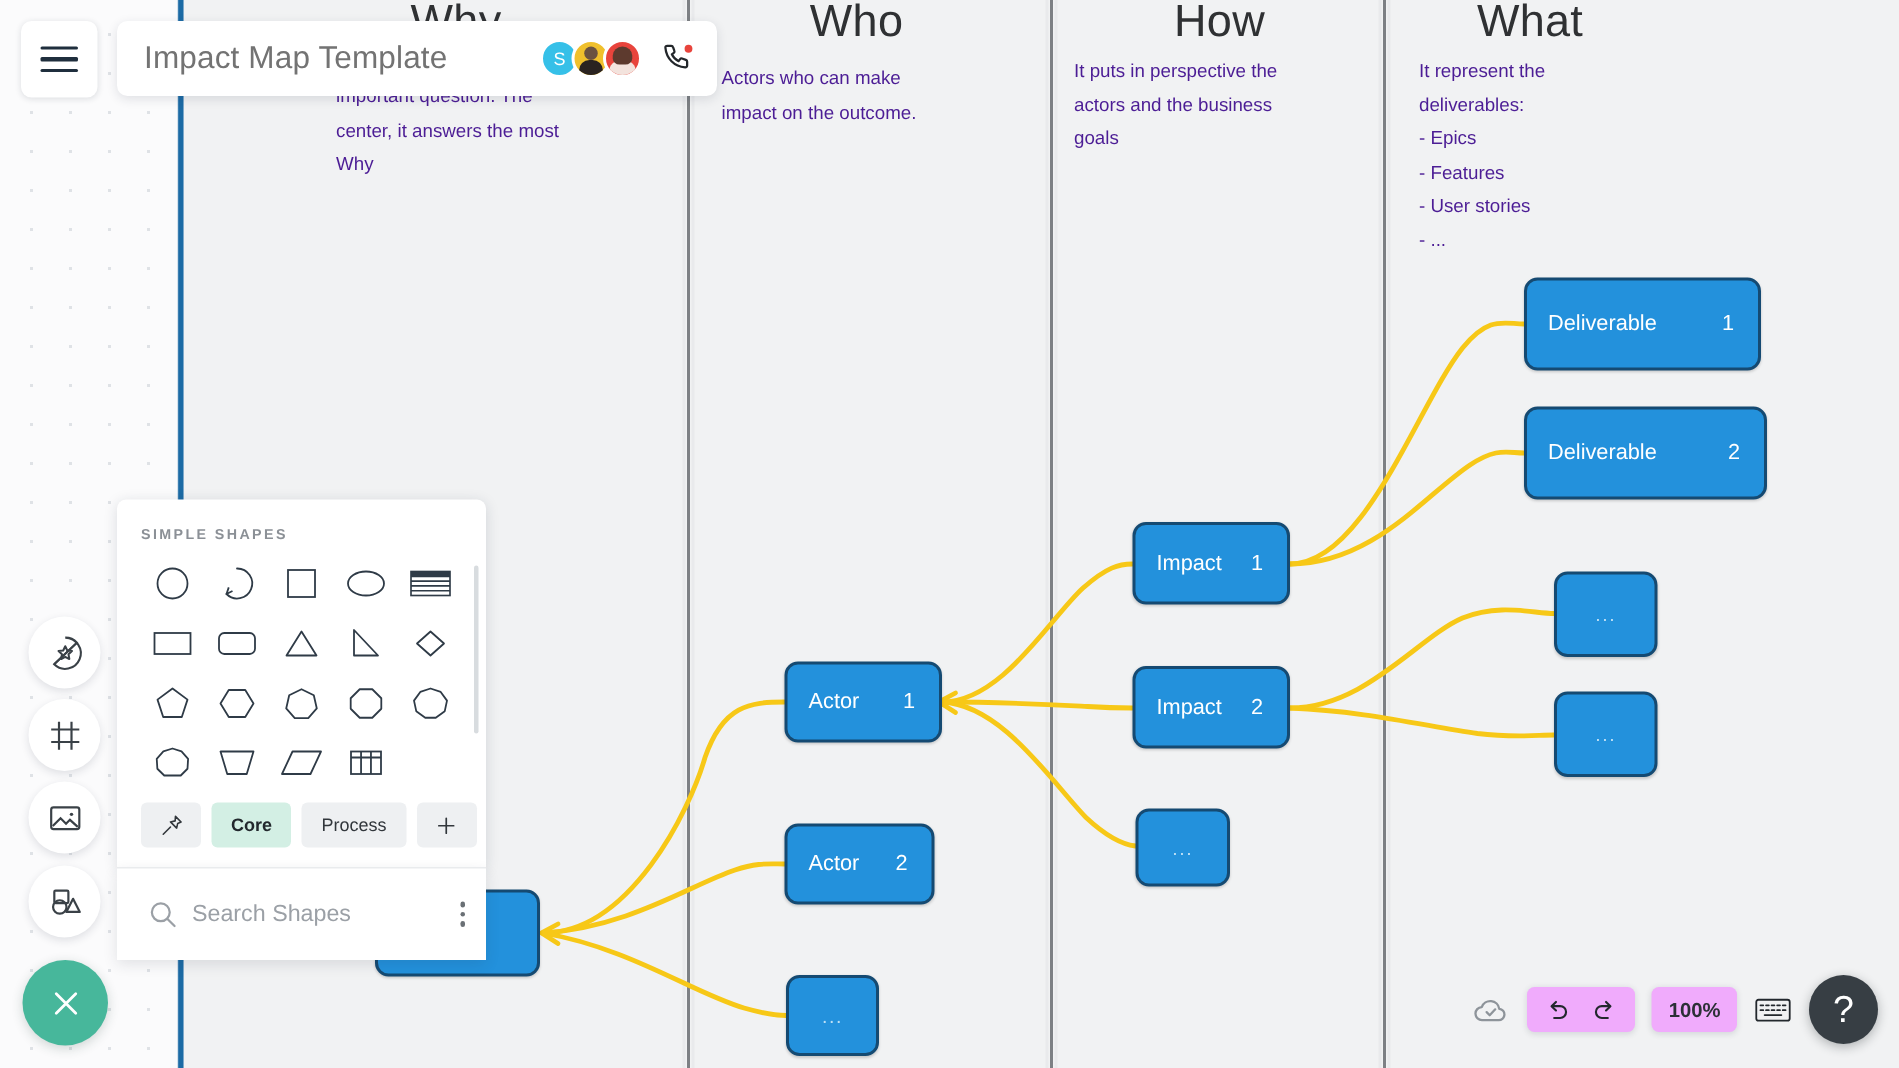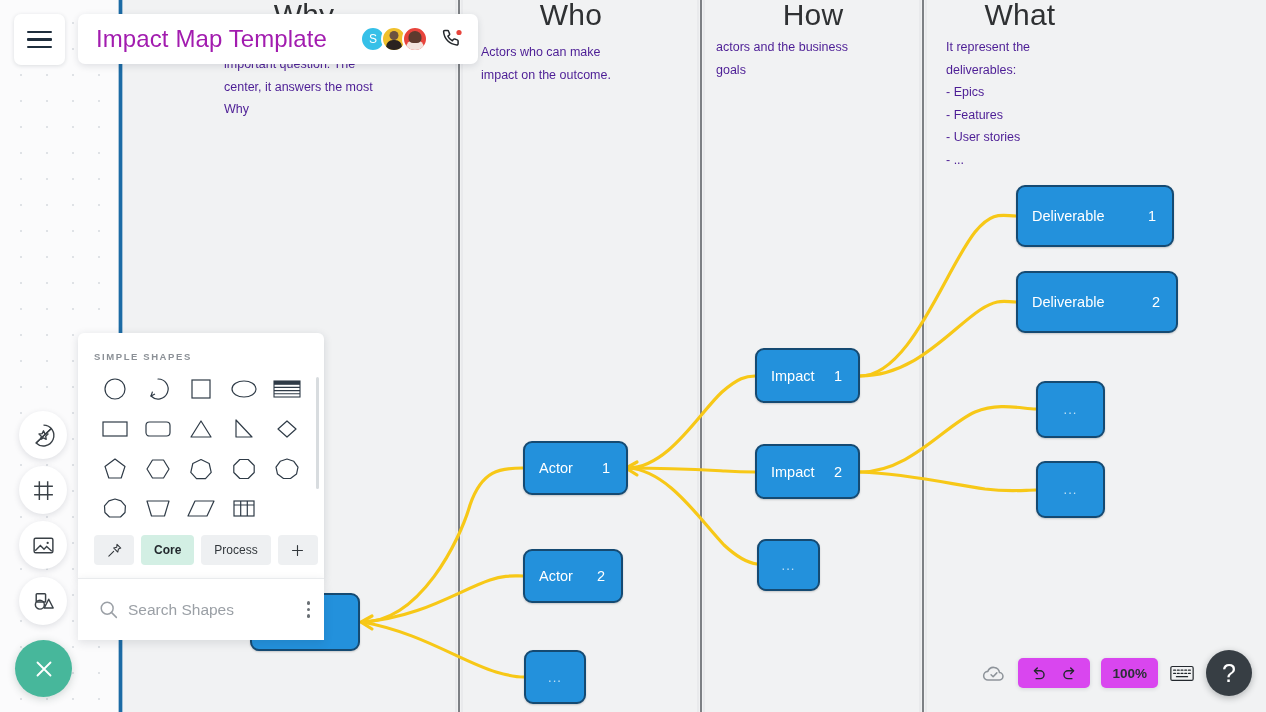--- a/index.html
+++ b/index.html
@@ -85,21 +85,21 @@
   .menu-btn span { display: block; width: 25px; height: 2.4px; background: #1f2e3d; border-radius: 1px; }
 
   
   .titlebar {
     position: absolute; left: 78px; top: 14px; width: 400px; height: 50px;
     background: #ffffff; border-radius: 7px;
     box-shadow: 0 2px 7px rgba(30,40,60,.13);
     display: flex; align-items: center; padding: 0 14px 0 18px;
   }
   .titlebar .doc-title {
-    font-size: 24px; color: #a21caf; letter-spacing: .1px; white-space: nowrap;
+    font-size: 21px; color: #737373; letter-spacing: .1px; white-space: nowrap;
   }
   .avatars { margin-left: auto; display: flex; align-items: center; }
   .avatar {
     width: 26px; height: 26px; border-radius: 50%;
     margin-left: -5px; border: 2px solid #ffffff;
     display: flex; align-items: center; justify-content: center;
     font-size: 12px; color: #fff; overflow: hidden; position: relative;
   }
   .avatar.a1 { background: #36c0e8; margin-left: 0; }
   .avatar.a2 { background: #f0c02c; }
@@ -180,21 +180,21 @@
     box-shadow: 0 3px 9px rgba(30,40,60,.12);
     display: flex; align-items: center; padding: 0 14px 0 20px;
   }
   .search-bar .ph { font-size: 15.5px; color: #9ba0a6; margin-left: 9px; }
   .kebab { margin-left: auto; display: flex; flex-direction: column; gap: 3px; cursor: pointer; }
   .kebab i { width: 3.4px; height: 3.4px; border-radius: 50%; background: #6a7075; display: block; }
 
   
   .br-bar { position: absolute; right: 14px; bottom: 16px; display: flex; align-items: center; gap: 11px; }
   .pill {
-    height: 30px; background: #d946ef; border-radius: 5px;
+    height: 30px; background: #f0abfc; border-radius: 5px;
     box-shadow: 0 1px 4px rgba(30,40,60,.14);
     display: flex; align-items: center; justify-content: center;
     padding: 0 11px; gap: 12px; cursor: pointer;
   }
   .zoom-lbl { font-size: 13.5px; color: #2b3036; font-weight: 600; }
   .help-fab {
     width: 46px; height: 46px; border-radius: 50%; background: #373e44;
     display: flex; align-items: center; justify-content: center;
     color: #fff; font-size: 25px; cursor: pointer;
     box-shadow: 0 2px 7px rgba(20,25,30,.3);
@@ -225,20 +225,21 @@
       <span class="line">center,  it answers  the most</span>
       <span class="line">Why</span>
     </div>
 
     <div class="col-desc" style="left:481px; top:41px; width:160px">
       <span class="line">Actors who can make</span>
       <span class="line">impact on the outcome.</span>
     </div>
 
     <div class="col-desc" style="left:716px; top:36px; width:190px">
+      <span class="line">It puts in perspective  the</span>
       <span class="line">actors and the business</span>
       <span class="line">goals</span>
     </div>
 
     <div class="col-desc" style="left:946px; top:36px; width:120px">
       <span class="line">It represent  the</span>
       <span class="line">deliverables:</span>
       <span class="line">-  Epics</span>
       <span class="line">-  Features</span>
       <span class="line">-  User  stories</span>

